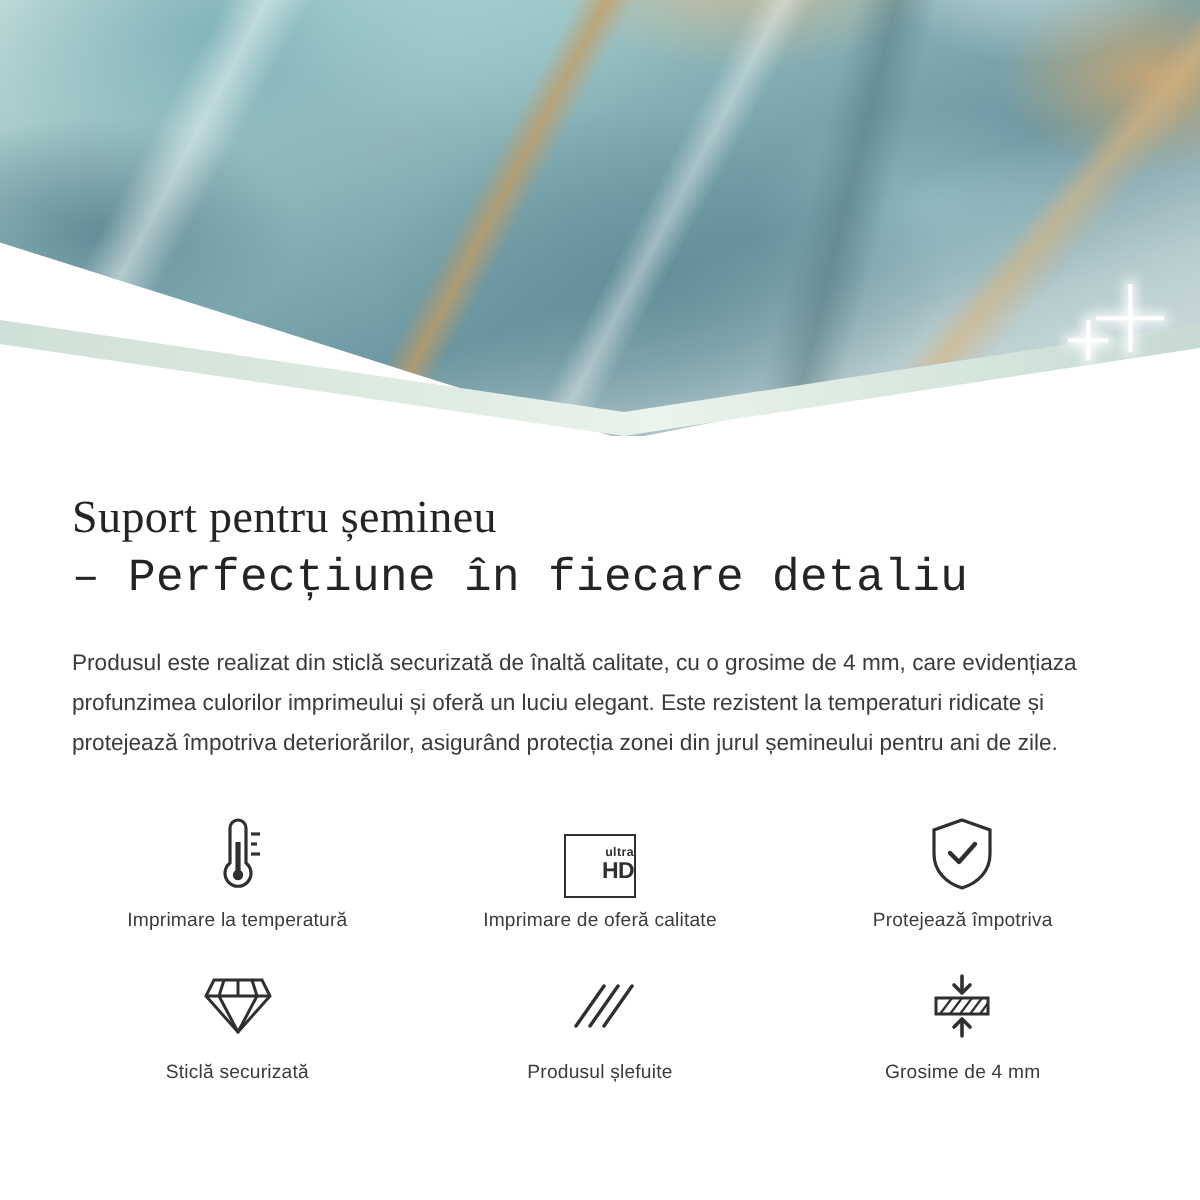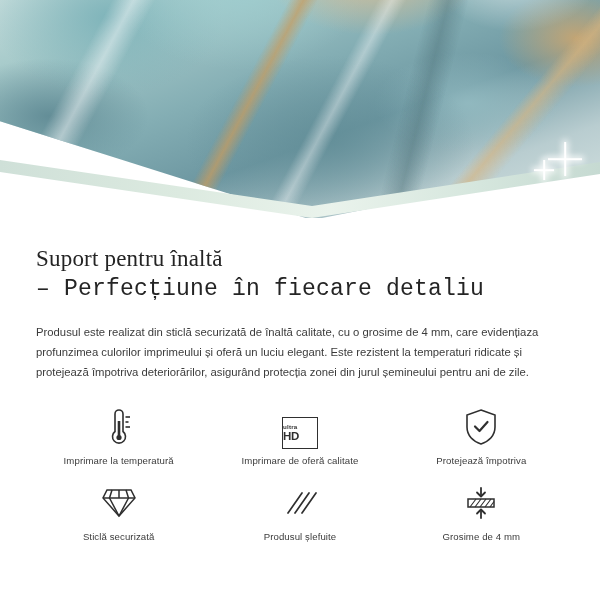--- a/index.html
+++ b/index.html
@@ -150,21 +150,21 @@
     color: #3b3b3b;
     letter-spacing: 0.1px;
   }
   svg { display: block; }
   .ultrahd {
     width: 34px;
     height: 30px;
     border: 1.6px solid #2f2f2f;
     display: flex;
     flex-direction: column;
-    align-items: flex-start;
+    align-items: flex-end;
     justify-content: center;
     line-height: 1;
     margin-top: 12px;
   }
   .ultrahd .u-top {
     font-size: 6.2px;
     font-weight: 700;
     color: #2f2f2f;
     letter-spacing: 0.2px;
   }
@@ -184,21 +184,21 @@
   <div class="hero">
     <div class="hero-art"></div>
     <div class="hero-art-streaks"></div>
     <div class="glass-edge"></div>
     <span class="sparkle s1"></span>
     <span class="sparkle s2"></span>
   </div>
 
   <div class="content">
     <h1 class="title">
-      <span>Suport pentru înaltă</span>
+      <span>Suport pentru șemineu</span>
       <span class="line2">– Perfecțiune în fiecare detaliu</span>
     </h1>
     <p class="body-copy">Produsul este realizat din sticlă securizată de înaltă calitate, cu o grosime de 4 mm, care evidențiaza profunzimea culorilor imprimeului și oferă un luciu elegant. Este rezistent la temperaturi ridicate și protejează împotriva deteriorărilor, asigurând protecția zonei din jurul șemineului pentru ani de zile.</p>
   </div>
 
   <div class="features">
 
     <div class="feature">
       <div class="glyph">
         <svg width="30" height="42" viewBox="0 0 30 42" fill="none" stroke="#2f2f2f" stroke-width="1.6">

